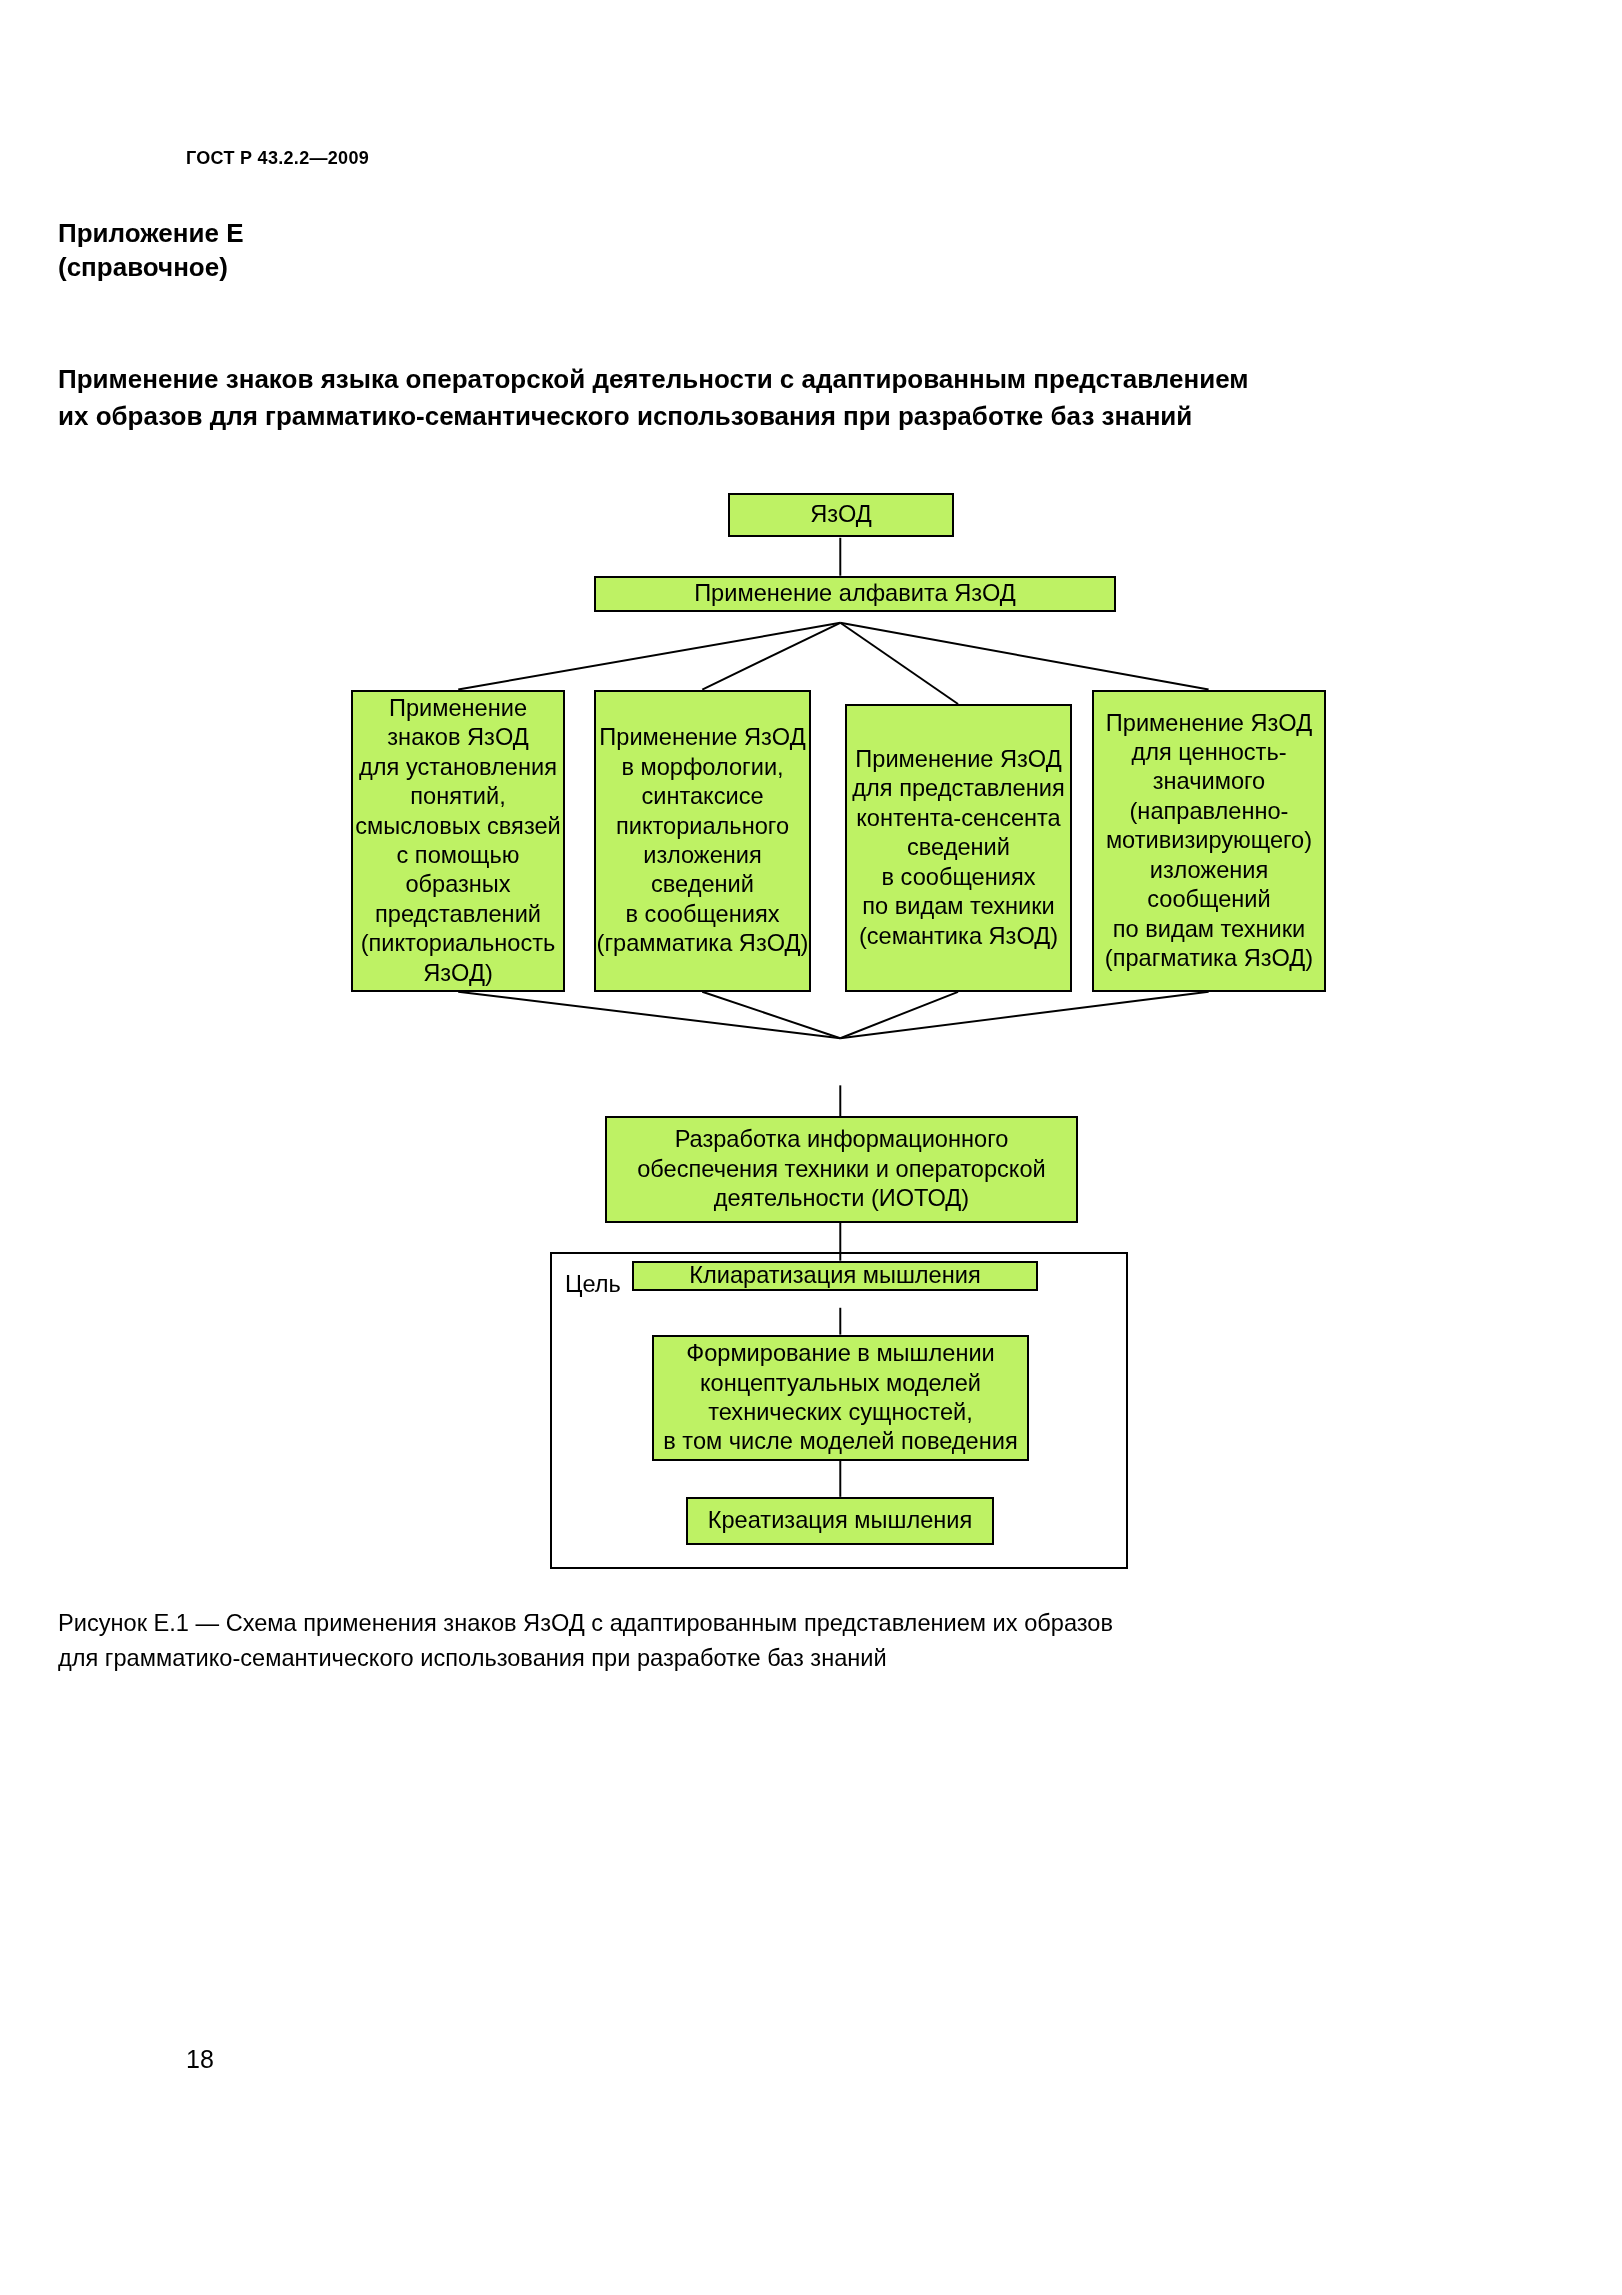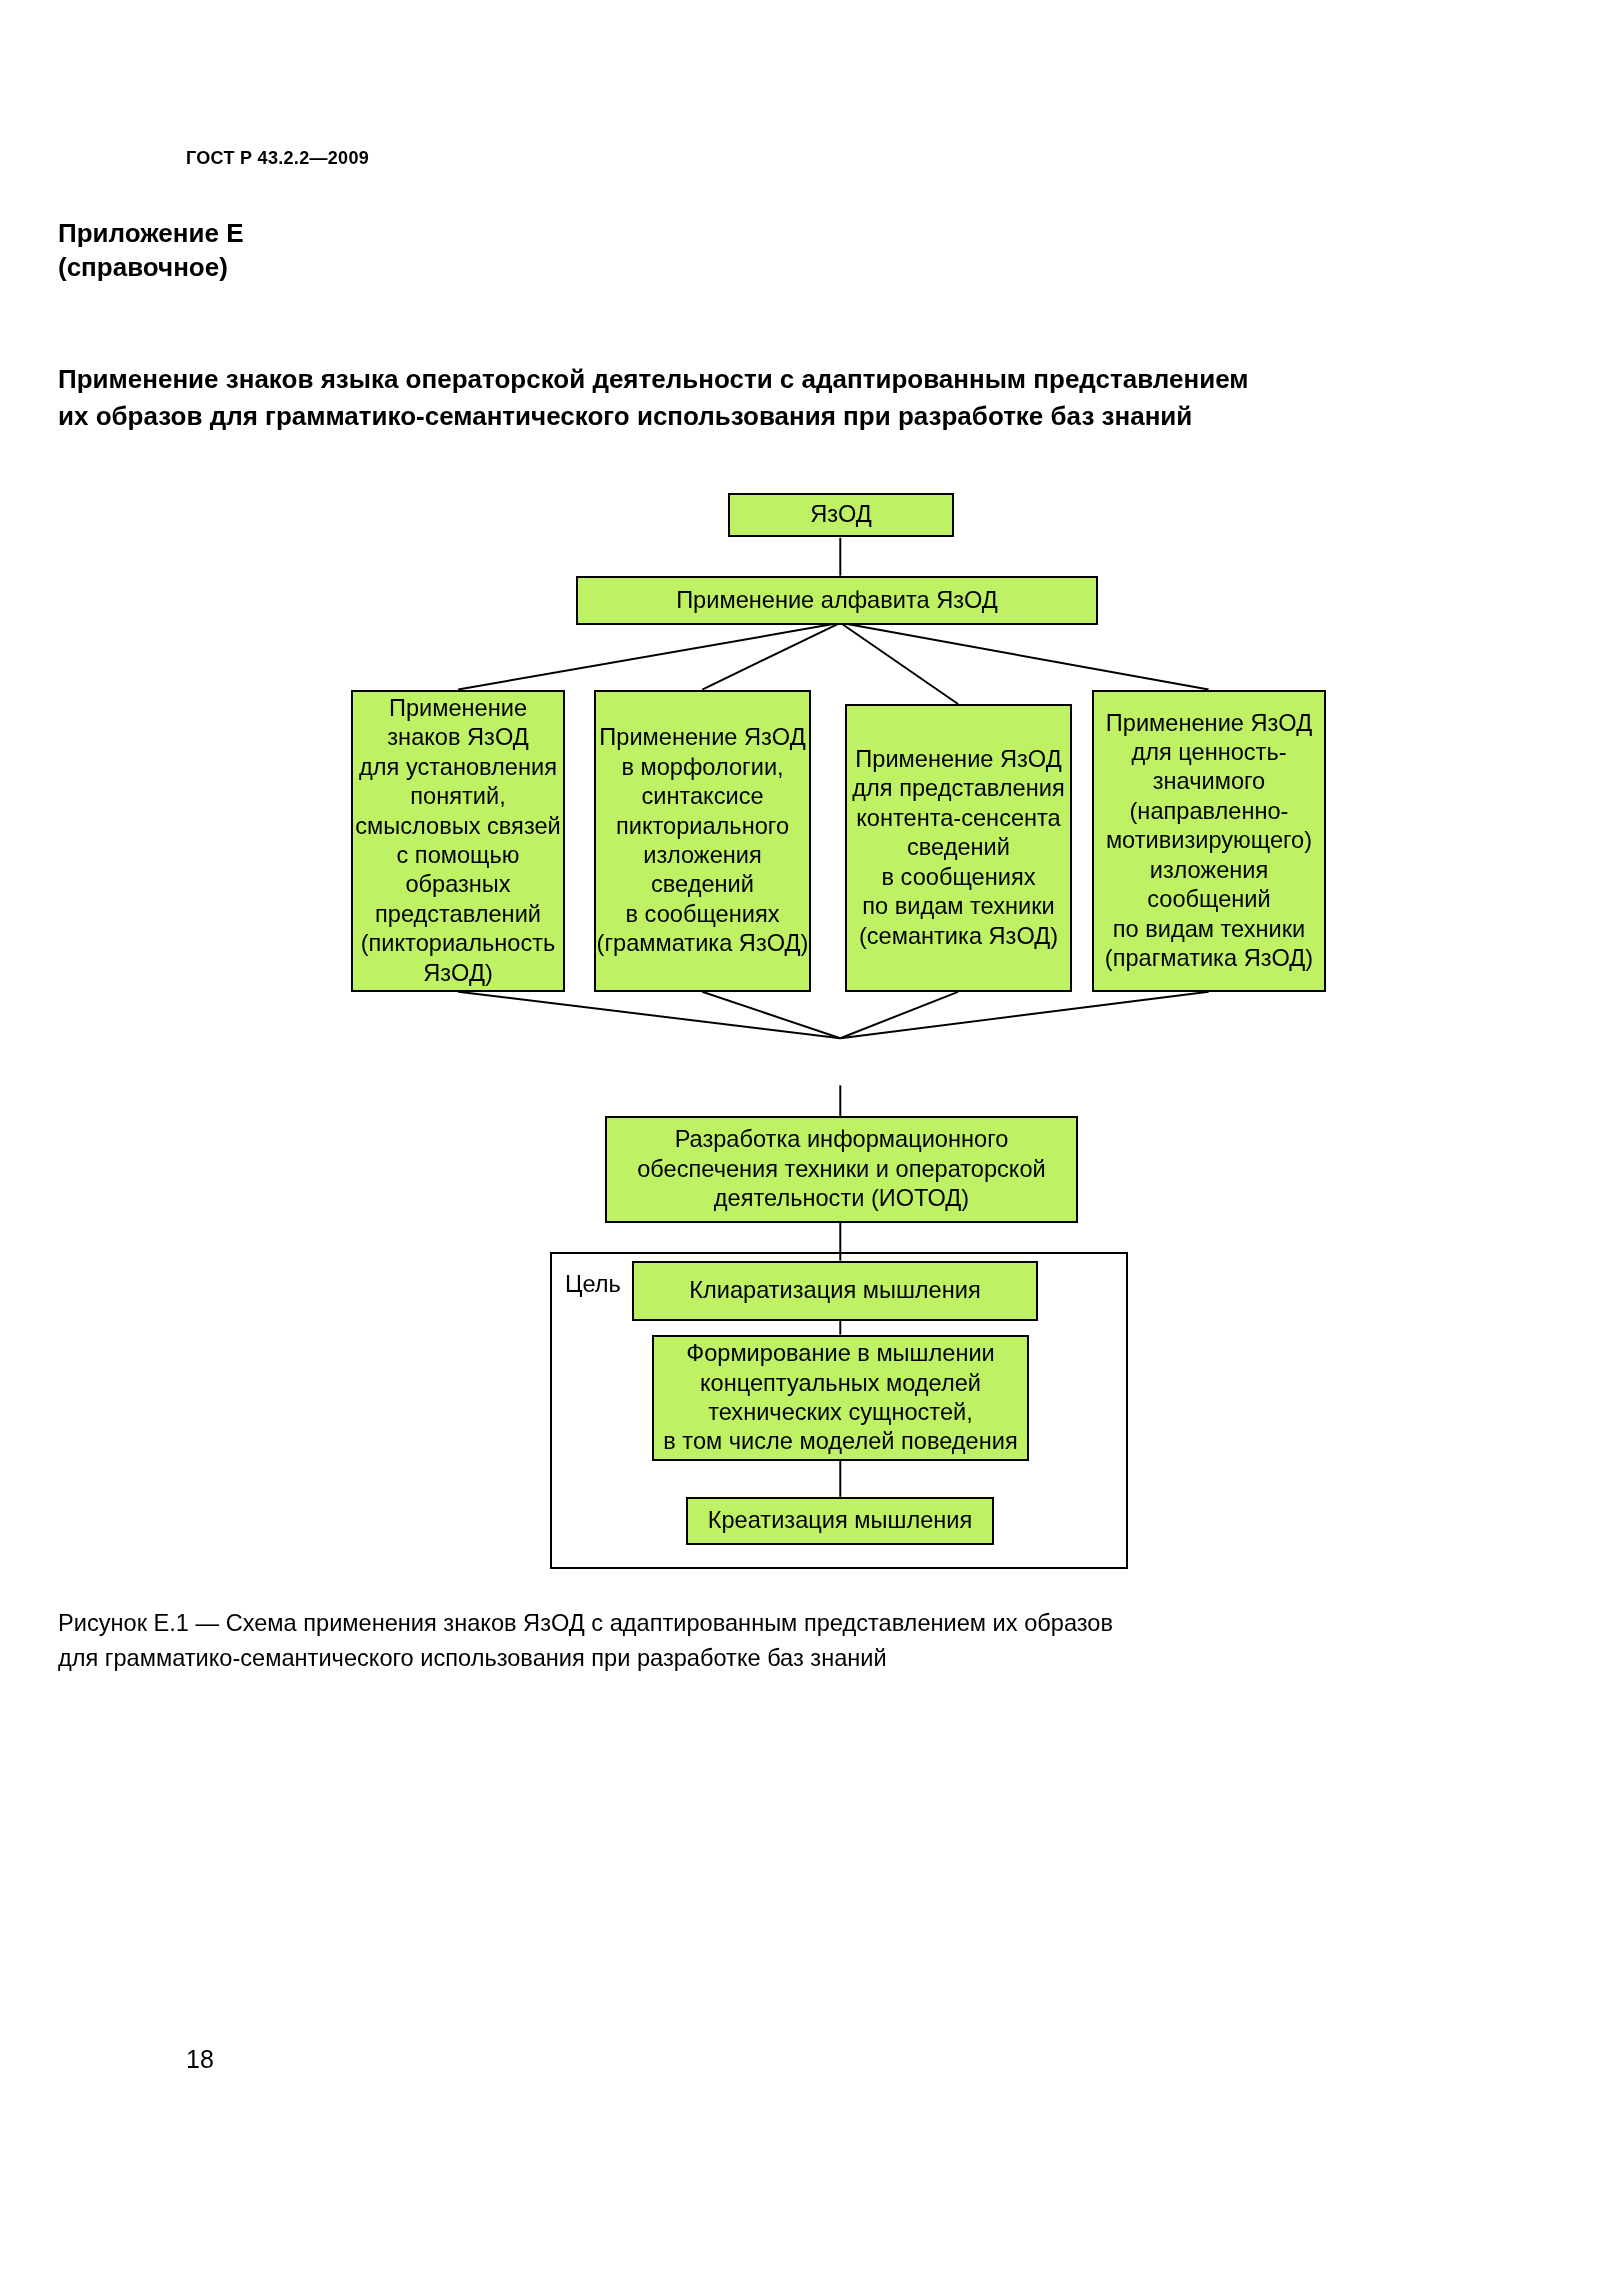--- a/index.html
+++ b/index.html
@@ -29,29 +29,29 @@
     border: 2px solid #000000;
     background: #bef264;
     display: flex; align-items: center; justify-content: center;
     text-align: center;
     font-size: 23.6px; line-height: 29.4px;
     white-space: pre-line;
   }
   .frame { background: transparent; }
 
   #node-yazod      { left: 728px; top: 493px;  width: 226px; height: 44px; }
-  #node-alphabet   { left: 576px;  top: 576px;  width: 522px; height: 49px; }
+  #node-alphabet   { left: 594px;  top: 576px;  width: 522px; height: 36px; }
   #node-pictorial  { left: 351px;  top: 690px; width: 214px; height: 302px; }
   #node-grammar    { left: 594px;  top: 690px; width: 217px; height: 302px; }
   #node-semantics  { left: 845px; top: 704px; width: 227px; height: 288px; }
   #node-pragmatics { left: 1092px; top: 690px; width: 234px; height: 302px; }
   #node-kb         { left: 578px;  top: 1038px; width: 522px; height: 47px; }
   #node-iotod      { left: 605px;  top: 1116px; width: 473px; height: 107px; }
   #goal-frame      { left: 550px;  top: 1252px; width: 578px; height: 317px; }
-  #node-clar       { left: 632px;  top: 1261px; width: 406px; height: 60px; }
+  #node-clar       { left: 632px;  top: 1261px; width: 406px; height: 30px; }
   #node-concept    { left: 652px;  top: 1335px; width: 377px; height: 126px; }
   #node-creat      { left: 686px; top: 1497px; width: 308px; height: 48px; }
 
   .goal-label {
     position: absolute; left: 565px; top: 1261px; height: 47px;
     display: flex; align-items: center;
     font-size: 23.6px;
   }
 
   .caption { top: 1606px; font-size: 23.6px; line-height: 35px; white-space: pre-line; }

